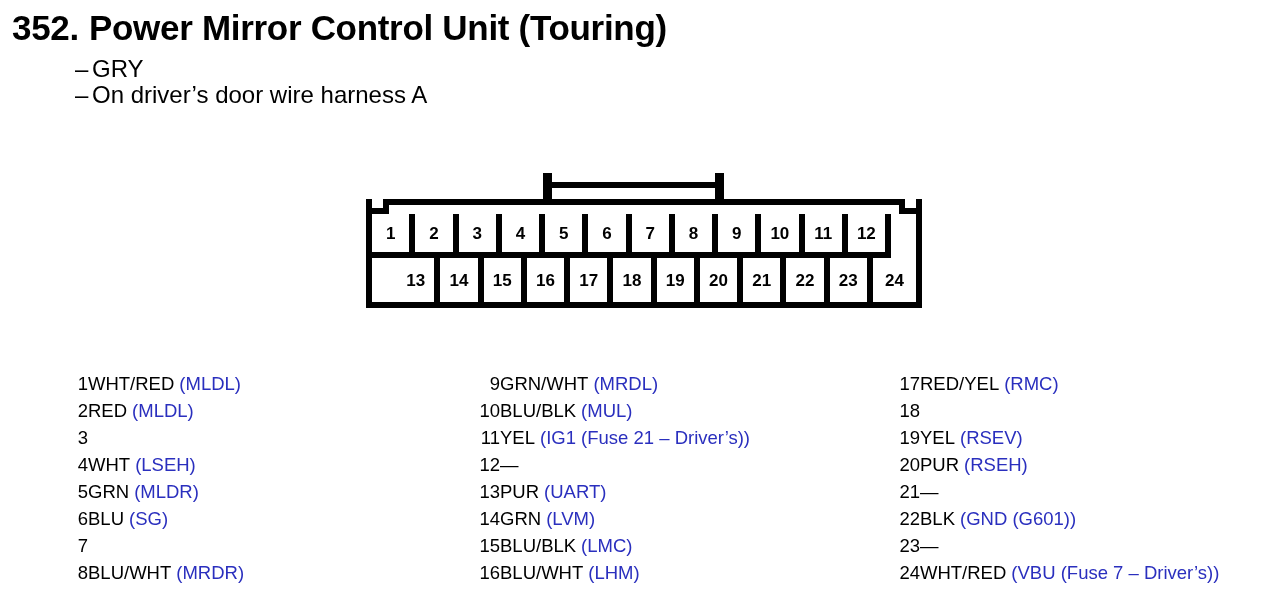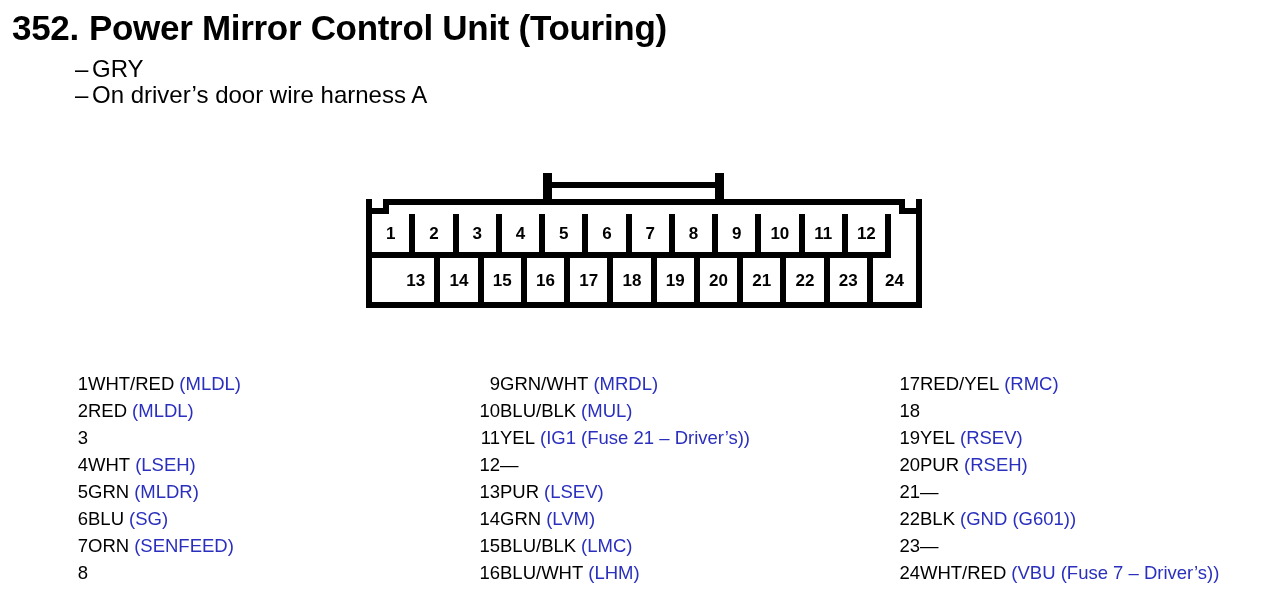--- a/index.html
+++ b/index.html
@@ -263,24 +263,24 @@
       <div class="legend-row">
         <span class="pin-no">5</span>
         <span class="pin-desc"><span class="wire-color">GRN</span><span class="sig-name">(MLDR)</span></span>
       </div>
       <div class="legend-row">
         <span class="pin-no">6</span>
         <span class="pin-desc"><span class="wire-color">BLU</span><span class="sig-name">(SG)</span></span>
       </div>
       <div class="legend-row">
         <span class="pin-no">7</span>
-        <span class="pin-desc"><span class="wire-color">ORN</span><span class="sig-name">(SENFEED)</span></span>
       </div>
       <div class="legend-row">
         <span class="pin-no">8</span>
+        <span class="pin-desc"><span class="wire-color">BLU/WHT</span><span class="sig-name">(MRDR)</span></span>
       </div>
     </div>
   <div class="legend-col col2" id="legend-col-1">
       <div class="legend-row">
         <span class="pin-no">9</span>
         <span class="pin-desc"><span class="wire-color">GRN/WHT</span><span class="sig-name">(MRDL)</span></span>
       </div>
       <div class="legend-row">
         <span class="pin-no">10</span>
         <span class="pin-desc"><span class="wire-color">BLU/BLK</span><span class="sig-name">(MUL)</span></span>
@@ -288,21 +288,21 @@
       <div class="legend-row">
         <span class="pin-no">11</span>
         <span class="pin-desc"><span class="wire-color">YEL</span><span class="sig-name">(IG1 (Fuse 21 – Driver’s))</span></span>
       </div>
       <div class="legend-row">
         <span class="pin-no">12</span>
         <span class="pin-desc"><span class="wire-color">—</span></span>
       </div>
       <div class="legend-row">
         <span class="pin-no">13</span>
-        <span class="pin-desc"><span class="wire-color">PUR</span><span class="sig-name">(LSEV)</span></span>
+        <span class="pin-desc"><span class="wire-color">PUR</span><span class="sig-name">(UART)</span></span>
       </div>
       <div class="legend-row">
         <span class="pin-no">14</span>
         <span class="pin-desc"><span class="wire-color">GRN</span><span class="sig-name">(LVM)</span></span>
       </div>
       <div class="legend-row">
         <span class="pin-no">15</span>
         <span class="pin-desc"><span class="wire-color">BLU/BLK</span><span class="sig-name">(LMC)</span></span>
       </div>
       <div class="legend-row">

